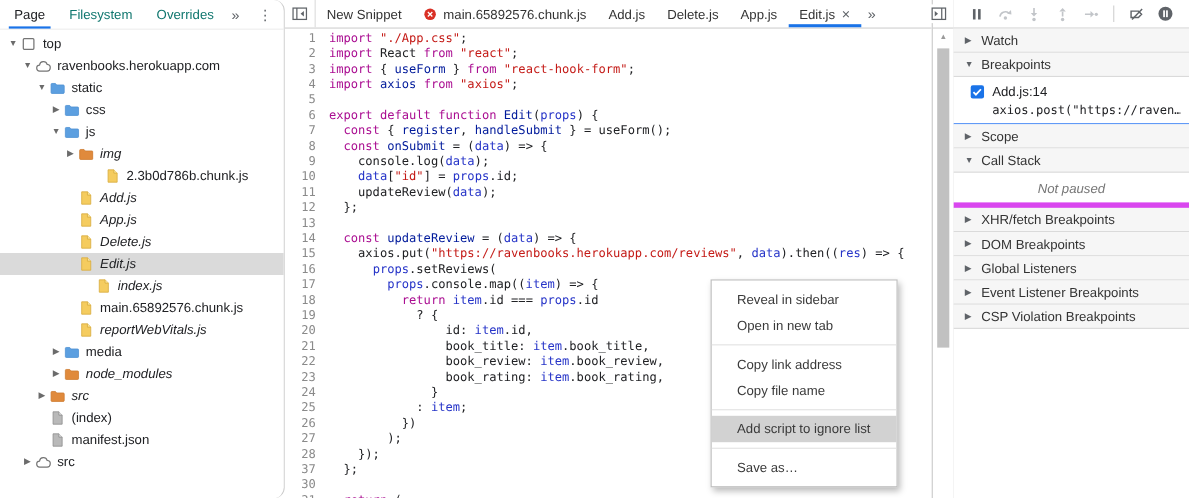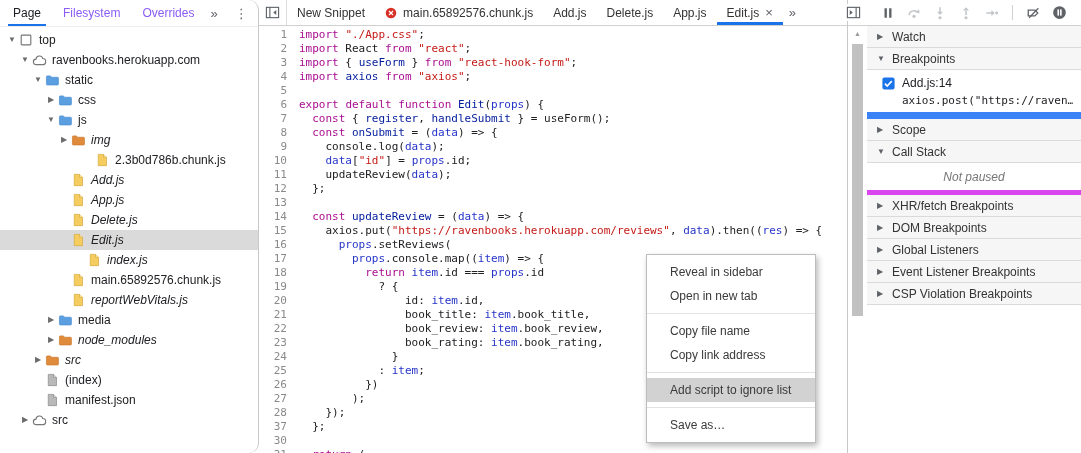--- a/index.html
+++ b/index.html
@@ -5,21 +5,21 @@
   html,body{margin:0;padding:0;background:#fff;}
   .app{position:relative;width:1081px;height:453px;overflow:hidden;background:#fff;
        font-family:"Liberation Sans",sans-serif;font-size:12px;color:#202124;
        -webkit-font-smoothing:antialiased;user-select:none;}
   svg{display:block}
 
   
   .navigator{position:absolute;left:0;top:0;width:258px;height:453px;border-right:1px solid #c9c9c9;
              display:flex;flex-direction:column;background:#fff;border-radius:10px;}
   .nav-tabbar{height:26px;flex:none;display:flex;align-items:center;border-bottom:1px solid #ededed;padding-left:2px;}
-  .nav-tab{height:100%;display:flex;align-items:center;padding:0 11px;color:#8b5cf6;position:relative;cursor:default;}
+  .nav-tab{height:100%;display:flex;align-items:center;padding:0 11px;color:#0f766e;position:relative;cursor:default;}
   .nav-tab.selected{color:#202124;}
   .nav-tab.selected::after{content:"";position:absolute;left:6px;right:6px;bottom:0;height:2px;background:#1a73e8;}
   .nav-chevron{color:#5f6368;font-size:13px;padding:0 5px;}
   .nav-more{margin-left:auto;padding:0 12px;color:#5f6368;font-size:13px;letter-spacing:0;}
   .tree{flex:1;overflow:hidden;padding-top:3px;}
   .tree-row{height:20px;display:flex;align-items:center;white-space:nowrap;cursor:default;}
   .tree-row.selected{background:#dadada;}
   .exp{width:12px;flex:none;font-size:8px;color:#6b6b6b;text-align:center;line-height:20px;}
   .ticon{width:16px;height:16px;flex:none;margin-right:5px;display:flex;align-items:center;justify-content:center;}
   .tlabel{color:#202124;}
@@ -49,21 +49,21 @@
 
   
   .sidebar{position:absolute;left:867px;top:0;width:214px;height:453px;background:#fff;}
   .dbg-toolbar{height:25px;border-bottom:1px solid #d0d0d0;display:flex;align-items:center;padding-left:13px;gap:10px;}
   .dbg-ic{width:16px;height:16px;color:#5f6368;display:flex;align-items:center;justify-content:center;}
   .dbg-ic.disabled{color:#c2c5c9;}
   .dbg-divider{width:1px;height:15px;background:#d0d0d0;margin:0 2px;flex:none;}
   .section-h{height:21px;display:flex;align-items:center;gap:7px;padding-left:10px;
              background:#f6f6f6;border-bottom:1px solid #dadada;color:#333;}
   .tri{font-size:8px;color:#5f6368;width:8px;}
-  .bp-item{padding:6px 0 4px 0;border-bottom:7px solid #3b82f6;background:#fff;}
+  .bp-item{padding:6px 0 4px 0;border-bottom:1px solid #3b82f6;background:#fff;}
   .bp-row{display:flex;align-items:center;gap:7px;padding-left:15px;}
   .bp-code{font-family:"DejaVu Sans Mono","Liberation Mono",monospace;font-size:11px;color:#202124;
            margin:4px 8px 1px 35px;white-space:nowrap;overflow:hidden;}
   .not-paused{height:27px;display:flex;align-items:center;justify-content:center;
               font-style:italic;color:#767676;border-bottom:5px solid #d946ef;}
 
   
   .context-menu{position:absolute;left:646px;top:254px;width:168px;background:#fff;
                 border:1px solid #bdbdbd;box-shadow:2px 3px 6px rgba(0,0,0,.28);padding:5px 0;z-index:10;}
   .cm-item{height:24px;display:flex;align-items:center;padding-left:23px;color:#3a3a3a;white-space:nowrap;}
@@ -462,20 +462,20 @@
           <span class="tri">▶</span>
           <span>CSP Violation Breakpoints</span>
         </div>
       </div>
   </div>
 
   <div class="context-menu" id="ctx-menu">
       <div class="cm-item">Reveal in sidebar</div>
       <div class="cm-item">Open in new tab</div>
       <div class="cm-div"></div>
+      <div class="cm-item">Copy link address</div>
       <div class="cm-item">Copy file name</div>
-      <div class="cm-item">Copy link address</div>
       <div class="cm-div"></div>
       <div class="cm-item hl">Add script to ignore list</div>
       <div class="cm-div"></div>
       <div class="cm-item">Save as…</div>
     </div>
 </div>
 
 </body></html>

